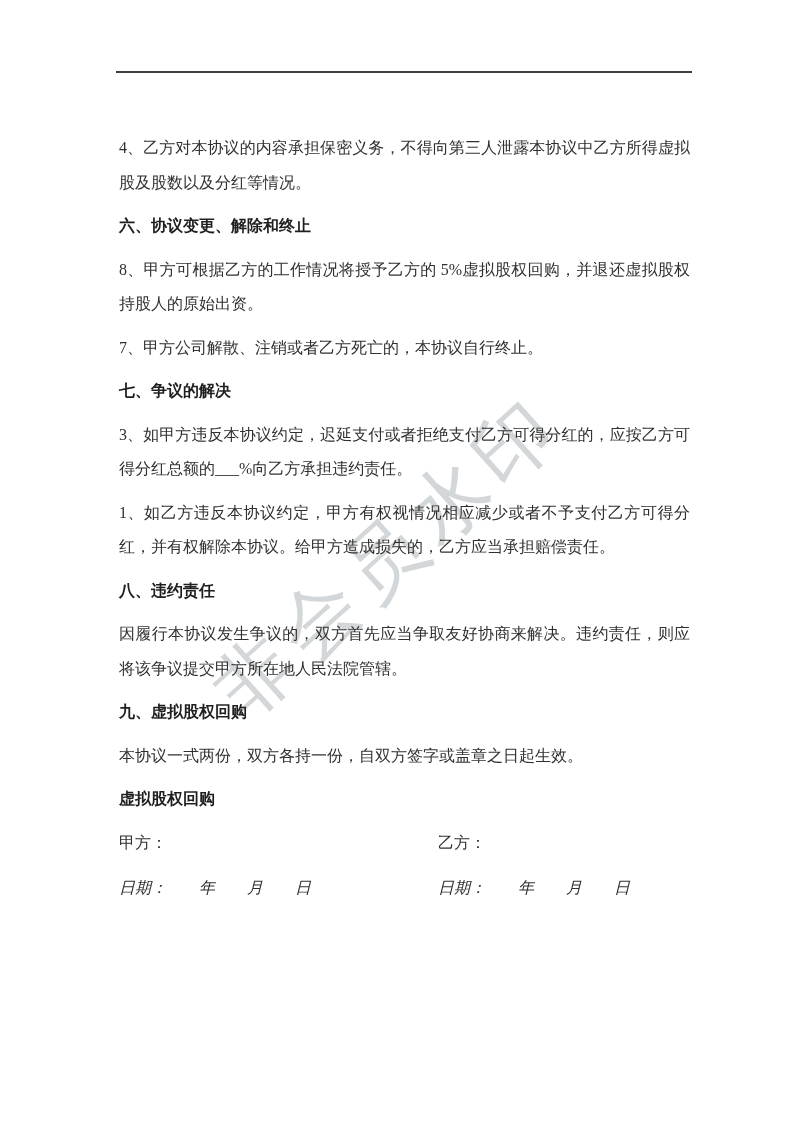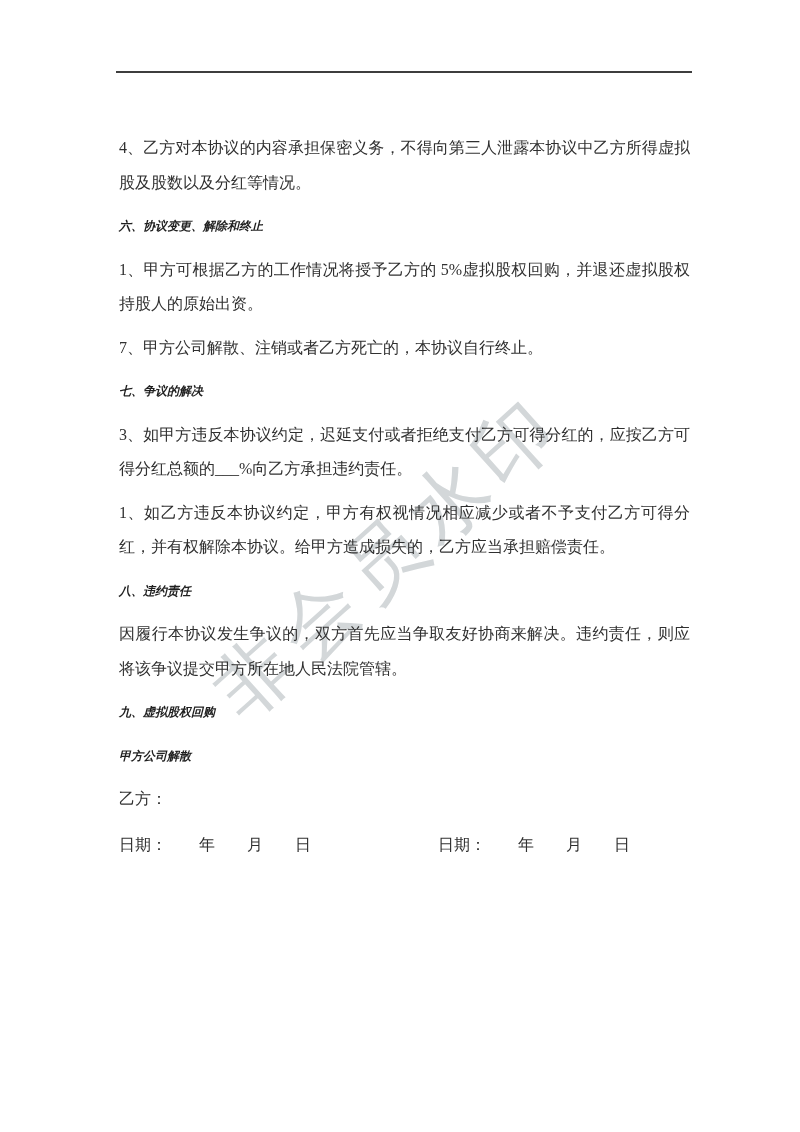--- a/index.html
+++ b/index.html
@@ -48,69 +48,71 @@
     z-index: 1;
     margin-top: 36px;
   }
   .para {
     margin: 0 0 9px 0;
     text-align: justify;
     word-break: break-all;
   }
   .hd {
     margin: 0 0 9px 0;
-    font-size: 12px;
+    font-size: 16px;
     line-height: 34.5px;
     font-weight: bold;
     color: #1f1f1f;
-    font-style: italic;
   }
   .sig {
     margin-top: 5px;
   }
   .sig-row {
     display: flex;
   }
   .sig-left {
     flex: 0 0 319px;
   }
   .sig-row2 {
     margin-top: 11px;
+    font-style: italic;
   }
 </style>
 </head>
 <body>
 
 <div class="page">
 
   <div class="top-rule"></div>
 
   <div class="watermark">非会员水印</div>
 
   <div class="content">
 
     <p class="para">4、乙方对本协议的内容承担保密义务，不得向第三人泄露本协议中乙方所得虚拟股及股数以及分红等情况。</p>
 
     <h2 class="hd">六、协议变更、解除和终止</h2>
-    <p class="para">1、甲方可根据乙方的工作情况将授予乙方的 5%虚拟股权回购，并退还虚拟股权持股人的原始出资。</p>
+    <p class="para">8、甲方可根据乙方的工作情况将授予乙方的 5%虚拟股权回购，并退还虚拟股权持股人的原始出资。</p>
     <p class="para">7、甲方公司解散、注销或者乙方死亡的，本协议自行终止。</p>
 
     <h2 class="hd">七、争议的解决</h2>
     <p class="para">3、如甲方违反本协议约定，迟延支付或者拒绝支付乙方可得分红的，应按乙方可得分红总额的___%向乙方承担违约责任。</p>
     <p class="para">1、如乙方违反本协议约定，甲方有权视情况相应减少或者不予支付乙方可得分红，并有权解除本协议。给甲方造成损失的，乙方应当承担赔偿责任。</p>
 
     <h2 class="hd">八、违约责任</h2>
     <p class="para">因履行本协议发生争议的，双方首先应当争取友好协商来解决。违约责任，则应将该争议提交甲方所在地人民法院管辖。</p>
 
     <h2 class="hd">九、虚拟股权回购</h2>
+    <p class="para">本协议一式两份，双方各持一份，自双方签字或盖章之日起生效。</p>
 
-    <h2 class="hd">甲方公司解散</h2>
+    <h2 class="hd">虚拟股权回购</h2>
 
     <div class="sig">
       <div class="sig-row">
+        <span class="sig-left">甲方：</span>
         <span>乙方：</span>
       </div>
       <div class="sig-row sig-row2">
         <span class="sig-left">日期：　　年　　月　　日</span>
         <span>日期：　　年　　月　　日</span>
       </div>
     </div>
 
   </div>
 </div>

